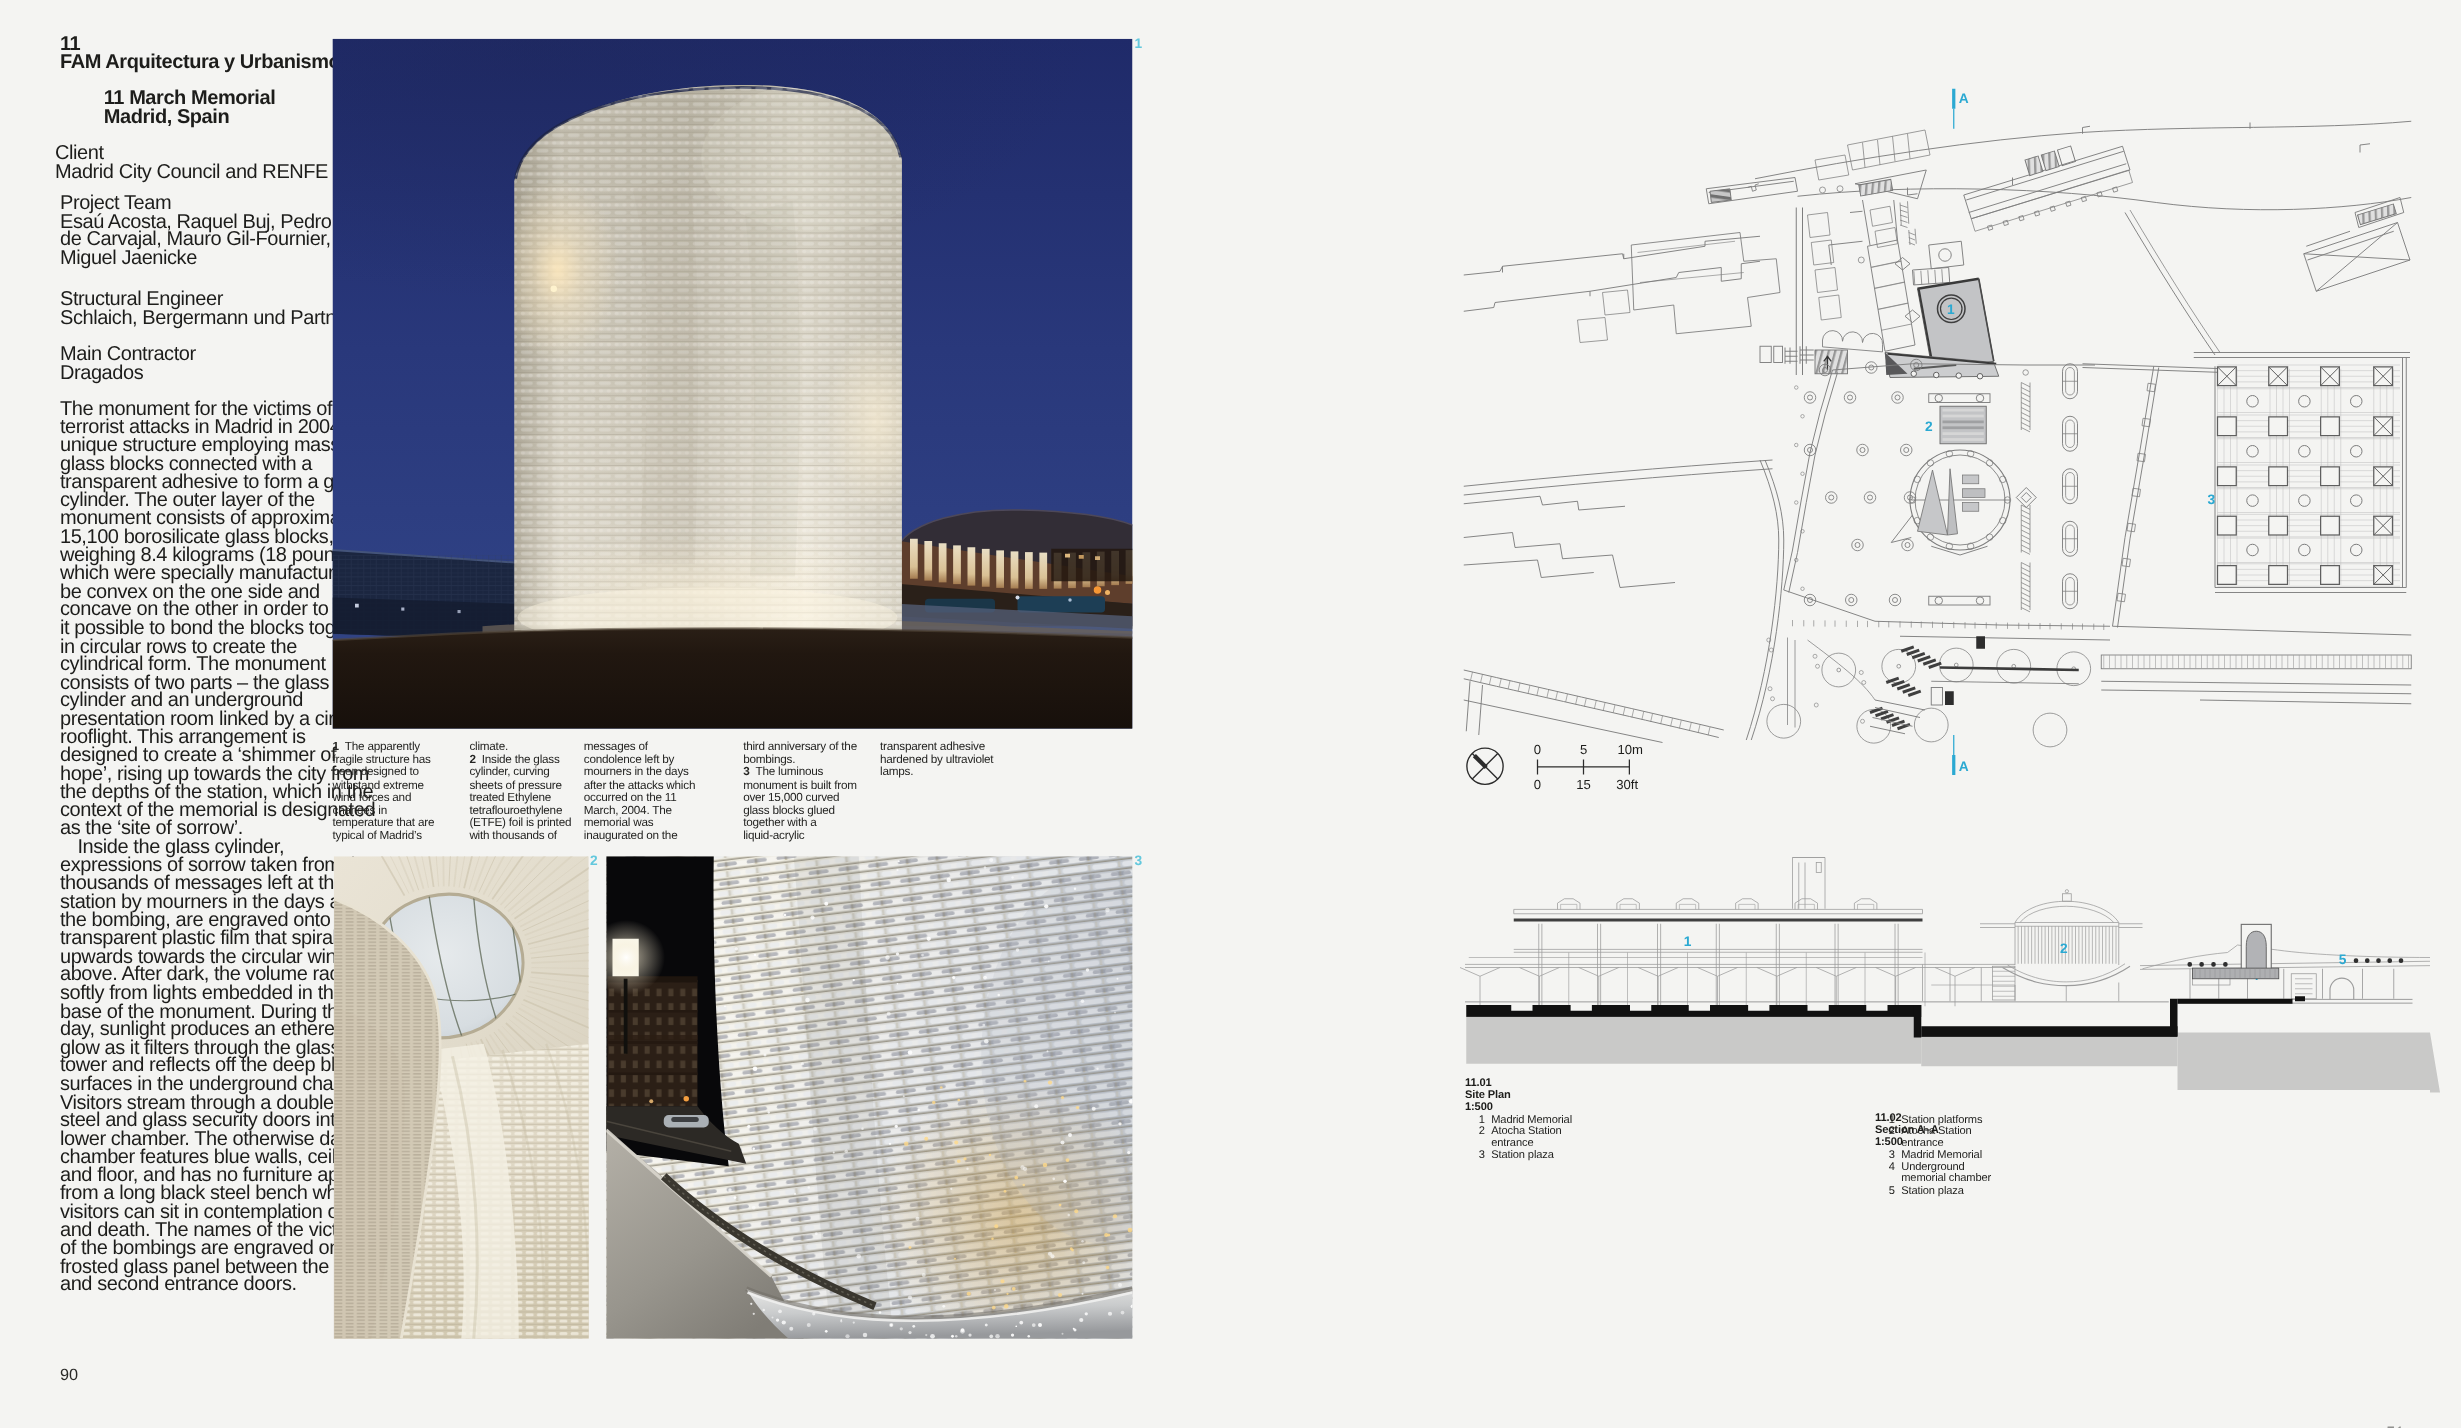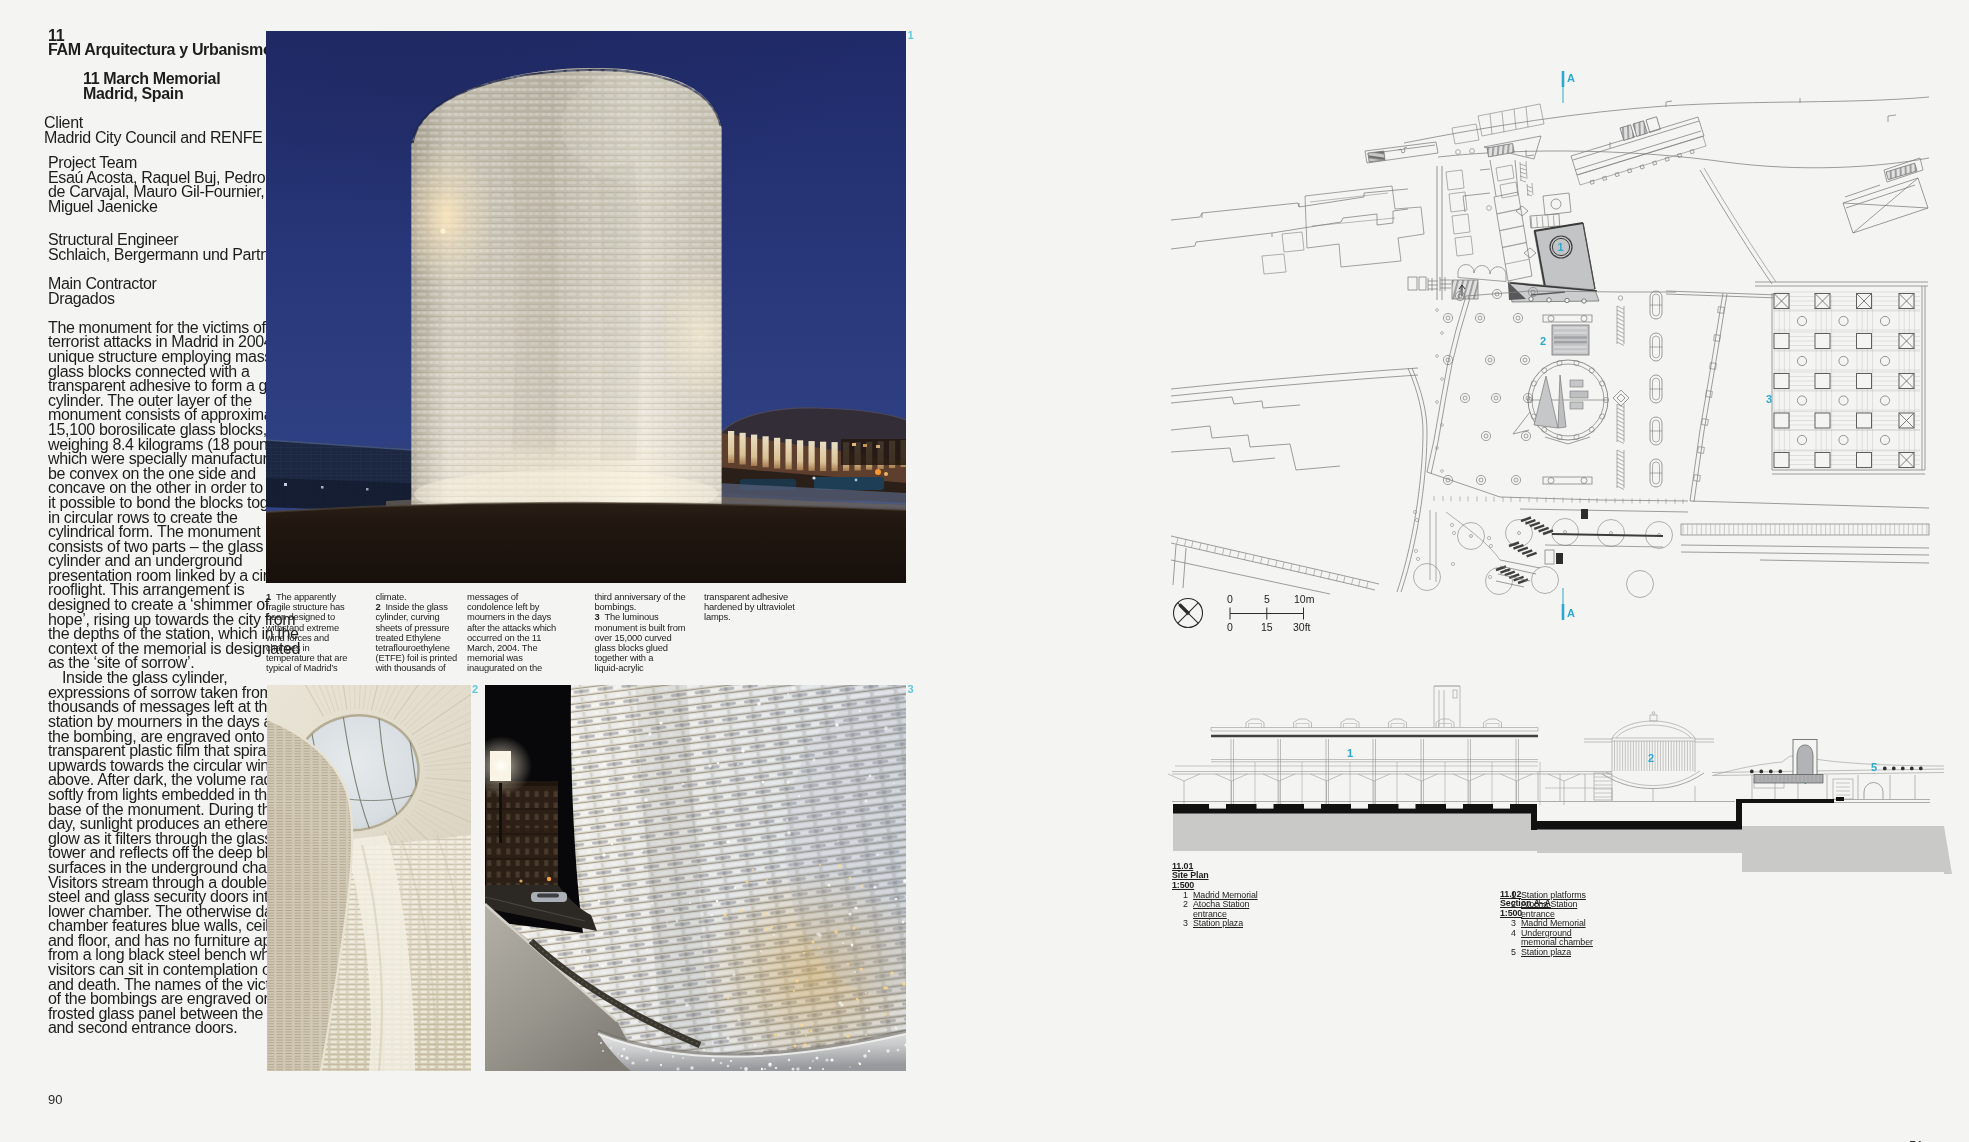--- a/index.html
+++ b/index.html
@@ -1,20 +1,20 @@
 <!DOCTYPE html>
 <html><head><meta charset="utf-8">
 <style>
 html,body{margin:0;padding:0;}
 body{width:1969px;height:1142px;position:relative;background:#f4f4f2;
  font-family:"Liberation Sans",sans-serif;color:#1d1d1b;overflow:hidden;}
 .abs{position:absolute;}
 .lc{font-size:16px;line-height:14.6px;letter-spacing:-0.35px;white-space:nowrap;}
 .cap{font-size:9.4px;line-height:10.2px;letter-spacing:-0.18px;white-space:nowrap;color:#242422;}
-.rcap{font-size:8.9px;line-height:9.6px;letter-spacing:-0.1px;white-space:nowrap;color:#1d1d1b;text-decoration:underline;}
+.rcap{font-size:8.9px;line-height:9.6px;letter-spacing:-0.1px;white-space:nowrap;color:#1d1d1b;}
 .pg{font-size:13px;color:#2a2a28;}
 b{font-weight:bold;}
 .cyl{color:#64c8dd;font-weight:bold;font-size:11px;}
 </style></head><body>
 
 <div class="abs lc" style="left:48px;top:28.6px;font-weight:bold;">11<br>FAM Arquitectura y Urbanismo</div>
 
 <div class="abs lc" style="left:48px;top:72.4px;font-weight:bold;margin-left:35px;">11 March Memorial<br>Madrid, Spain</div>
 
 <div class="abs lc" style="left:44px;top:116.2px;">Client<br>Madrid City Council and RENFE</div>

